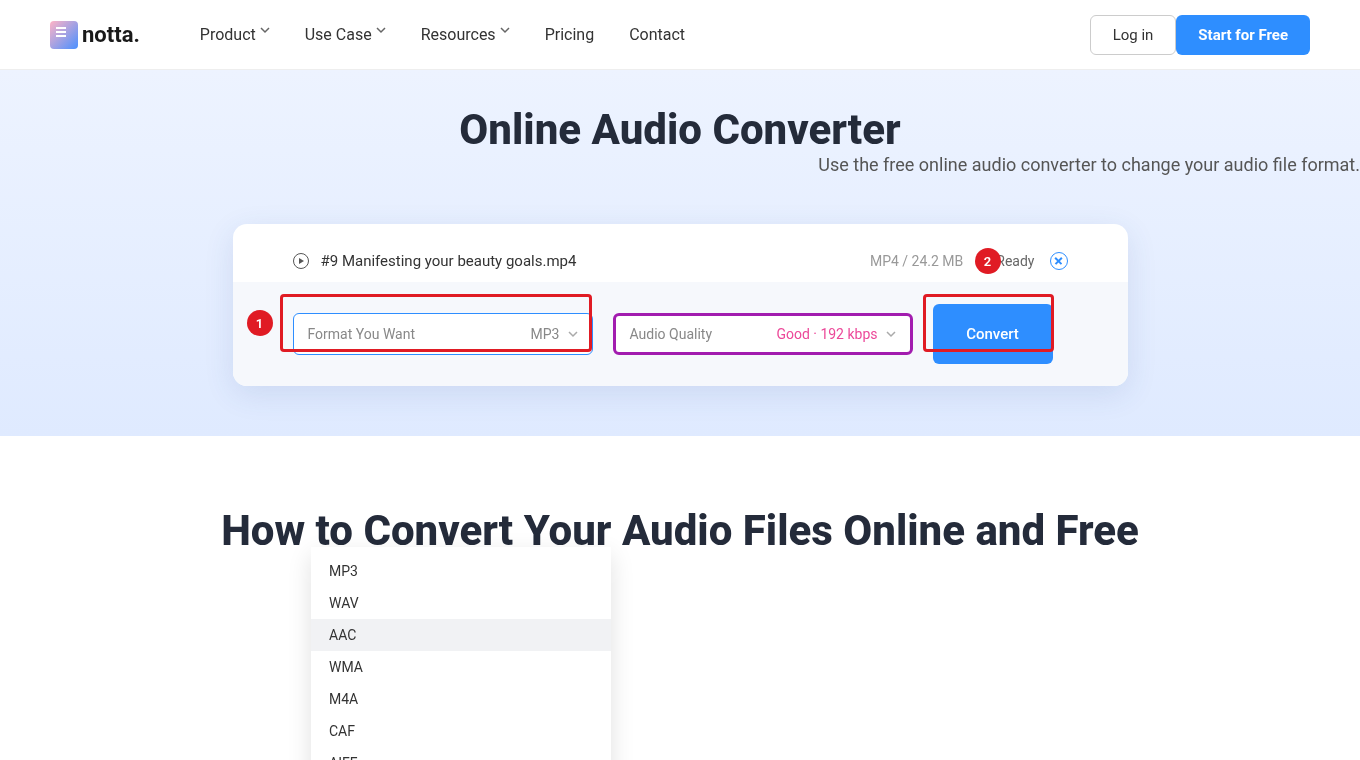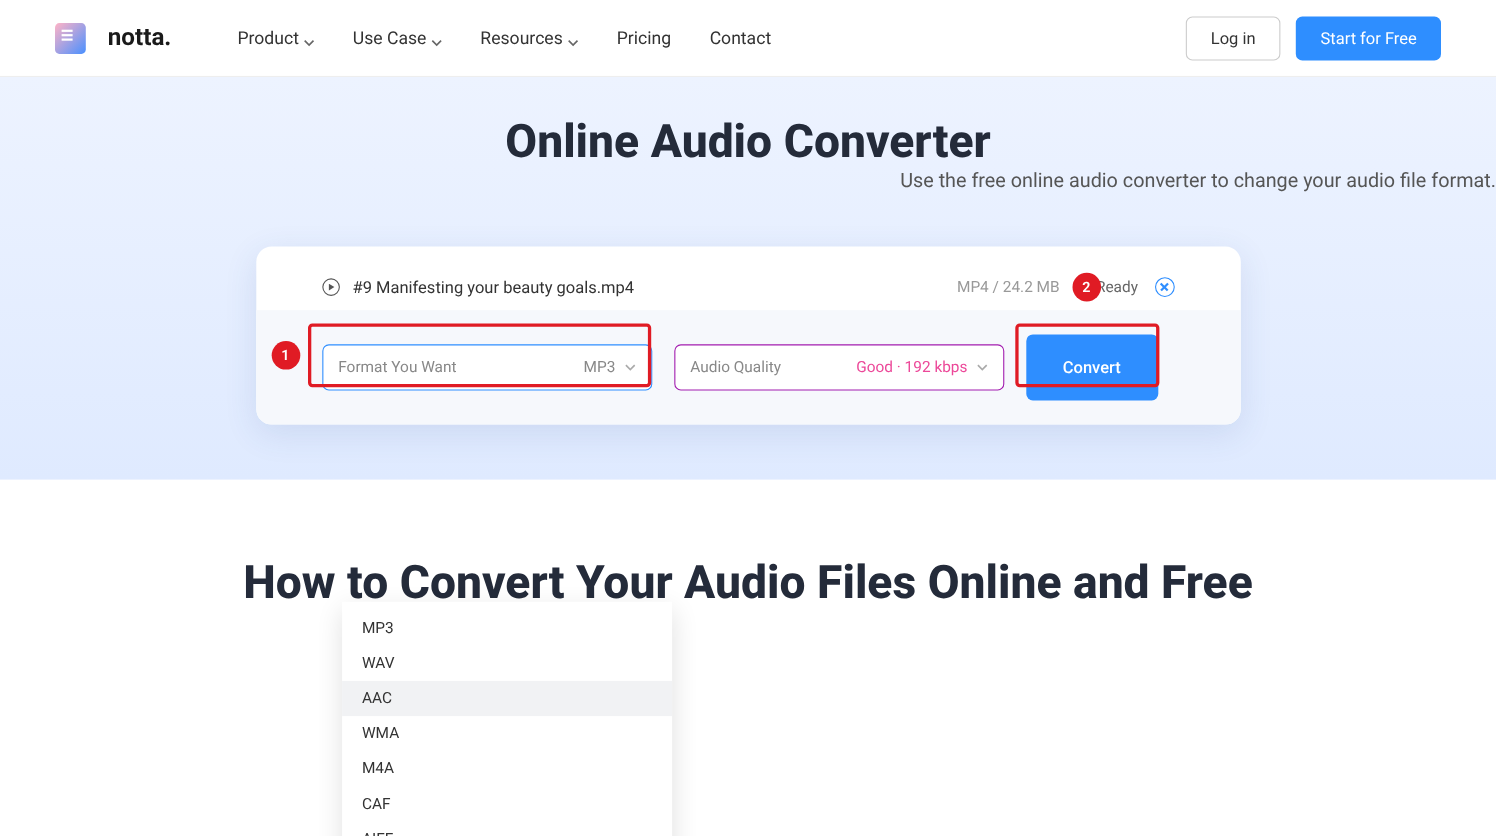--- a/index.html
+++ b/index.html
@@ -1,45 +1,45 @@
 <!DOCTYPE html>
 <html><head>
 <meta charset="utf-8">
 <style>
 *{margin:0;padding:0;box-sizing:border-box;font-family:-apple-system,BlinkMacSystemFont,"Segoe UI",Roboto,Helvetica,Arial,sans-serif}
 body{width:1360px;height:760px;overflow:hidden;background:#fff}
 .header{height:70px;display:flex;align-items:center;padding:0 50px;border-bottom:1px solid #eee;background:#fff}
-.logo{display:flex;align-items:center;gap:20px;font-weight:700;font-size:22px;color:#1a1a1a;margin-right:60px}
+.logo{display:flex;align-items:center;gap:4px;font-weight:700;font-size:22px;color:#1a1a1a;margin-right:60px}
 .logo-icon{width:28px;height:28px;background:linear-gradient(135deg,#ffb3c6,#4a90ff);border-radius:4px;position:relative}
 .logo-icon::after{content:"";position:absolute;top:6px;left:6px;width:10px;height:2px;background:#fff;box-shadow:0 4px 0 #fff,0 8px 0 #fff}
 .nav{display:flex;gap:35px;flex:1}
-.nav-item{display:flex;align-items:flex-end;gap:4px;font-size:16px;color:#333;cursor:pointer}
+.nav-item{display:flex;align-items:flex-start;gap:4px;font-size:16px;color:#333;cursor:pointer}
 .chevron{width:10px;height:10px}
-.header-actions{display:flex;gap:14px}
+.header-actions{display:flex;}
 .btn-login{padding:10px 22px;background:#fff;border:1px solid #ccc;border-radius:6px;font-size:15px;color:#333;cursor:pointer}
-.btn-start{padding:10px 22px;background:#2e8eff;border:none;border-radius:6px;font-size:15px;font-weight:400;color:#fff;cursor:pointer}
+.btn-start{padding:10px 22px;background:#2e8eff;border:none;border-radius:6px;font-size:15px;font-weight:700;color:#fff;cursor:pointer}
 .hero{background:linear-gradient(180deg,#edf3ff 0%,#dfeaff 100%);padding:35px 0 50px;position:relative}
 .title{font-size:42px;font-weight:800;color:#242b3a;text-align:center;}
 .subtitle{font-size:18px;color:#555;text-align:right;margin-bottom:49px}
 .card{width:895px;margin:0 auto;background:#fff;border-radius:14px;box-shadow:0 8px 30px rgba(50,80,150,.12);overflow:hidden}
 .file-row{display:flex;align-items:center;padding:28px 60px 12px}
 .play-icon{width:16px;height:16px;border:1.5px solid #555;border-radius:50%;position:relative;margin-right:12px}
 .play-icon::after{content:"";position:absolute;left:5px;top:3.5px;border-left:5px solid #555;border-top:3.5px solid transparent;border-bottom:3.5px solid transparent}
 .filename{font-size:15px;color:#333;flex:1}
 .fileinfo{font-size:14px;color:#999;margin-right:20px}
 .status{display:flex;align-items:center;gap:6px;font-size:14px;color:#666;margin-right:15px}
 .dot{width:7px;height:7px;background:#2bc48a;border-radius:50%}
 .remove{width:18px;height:18px;border:1.5px solid #2e8eff;border-radius:50%;position:relative;cursor:pointer}
 .remove::before,.remove::after{content:"";position:absolute;left:3px;top:7px;width:9px;height:1.5px;background:#2e8eff}
 .remove::before{transform:rotate(45deg)}
 .remove::after{transform:rotate(-45deg)}
 .add-more{text-align:center;padding:22px 0}
 .add-more a{color:#2e8eff;font-size:15px;text-decoration:none;cursor:pointer}
 .controls{display:flex;gap:20px;align-items:center;padding:22px 60px;background:#f6f8fc;position:relative}
-.select{height:42px;border:1px solid #a21caf;border-radius:6px;background:#fff;display:flex;align-items:center;padding:0 14px;cursor:pointer;position:relative}
+.select{height:42px;border:3px solid #a21caf;border-radius:6px;background:#fff;display:flex;align-items:center;padding:0 14px;cursor:pointer;position:relative}
 .select-format{width:300px;border:1.5px solid #2e8eff}
 .select-quality{width:300px}
 .select-label{font-size:14px;color:#888;flex:1}
 .select-value{font-size:14px;color:#888;margin-right:8px}
 .select-quality .select-value{color:#ec4899}
 .sel-chev{width:10px;height:10px;color:#aaa}
 .btn-convert{width:120px;height:60px;background:#2e8eff;border:none;border-radius:6px;color:#fff;font-size:15px;font-weight:500;cursor:pointer}
 .highlight-1{position:absolute;border:3px solid #e01b24;border-radius:4px;pointer-events:none}
 .badge{position:absolute;width:26px;height:26px;background:#e01b24;border-radius:50%;color:#fff;font-size:13px;font-weight:600;display:flex;align-items:center;justify-content:center;z-index:20}
 .dropdown{position:absolute;left:311px;top:477px;width:300px;background:#fff;border-radius:0 0 6px 6px;box-shadow:0 8px 24px rgba(0,0,0,.12);padding:8px 0;z-index:15}

